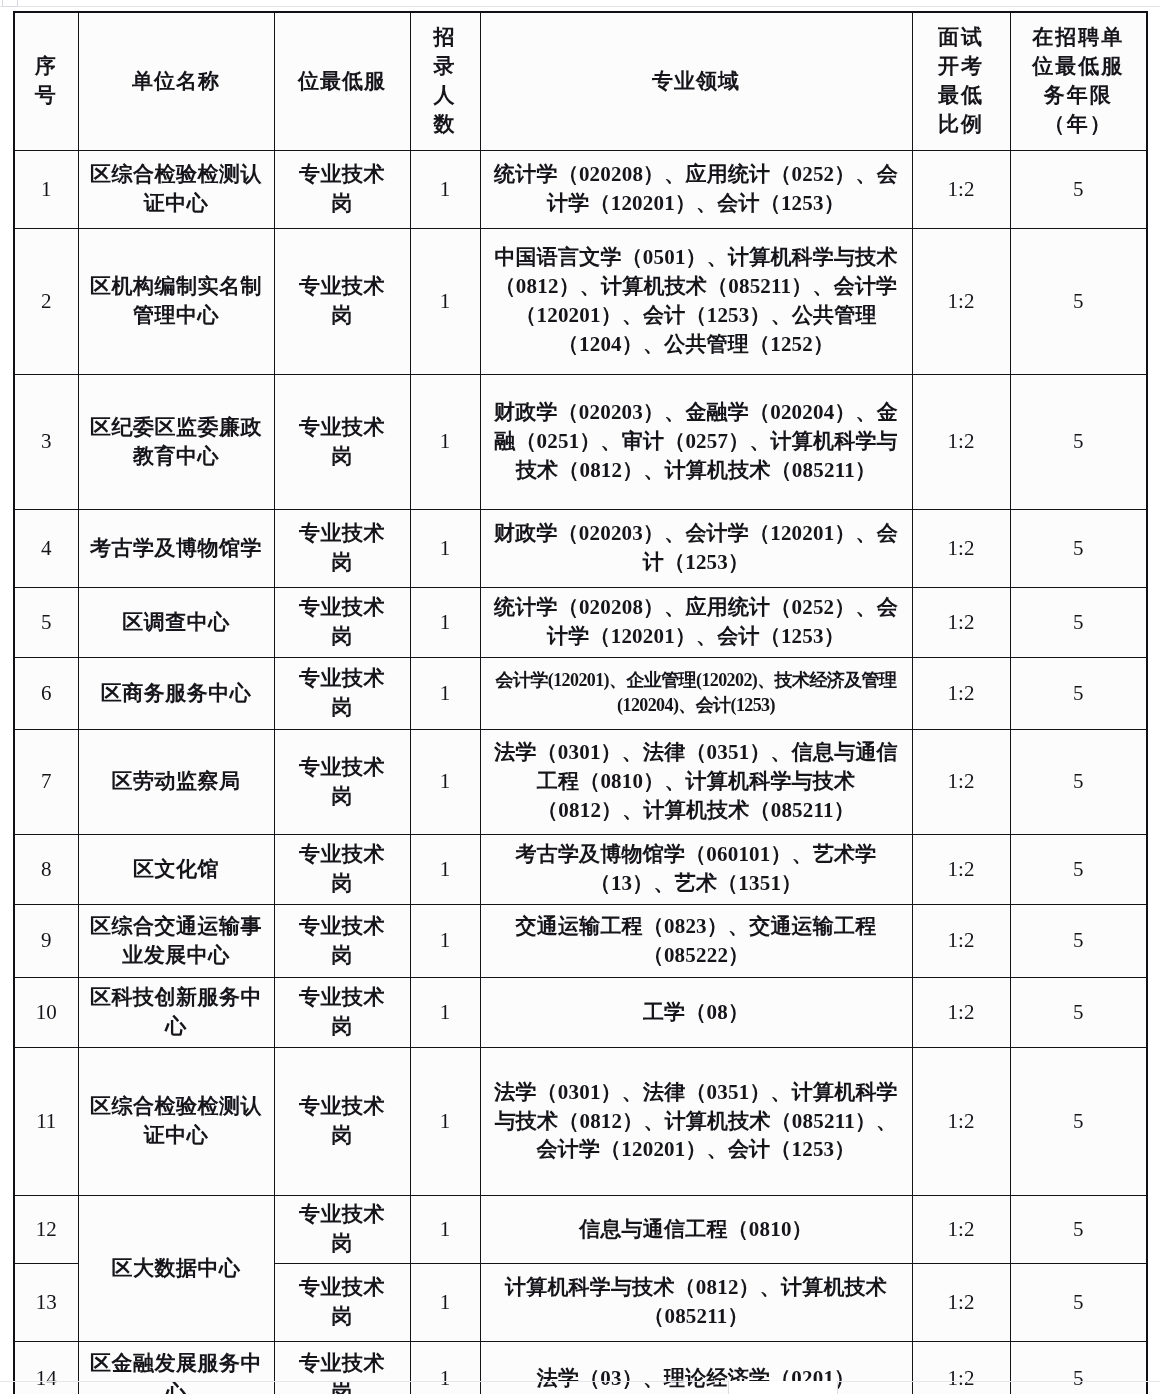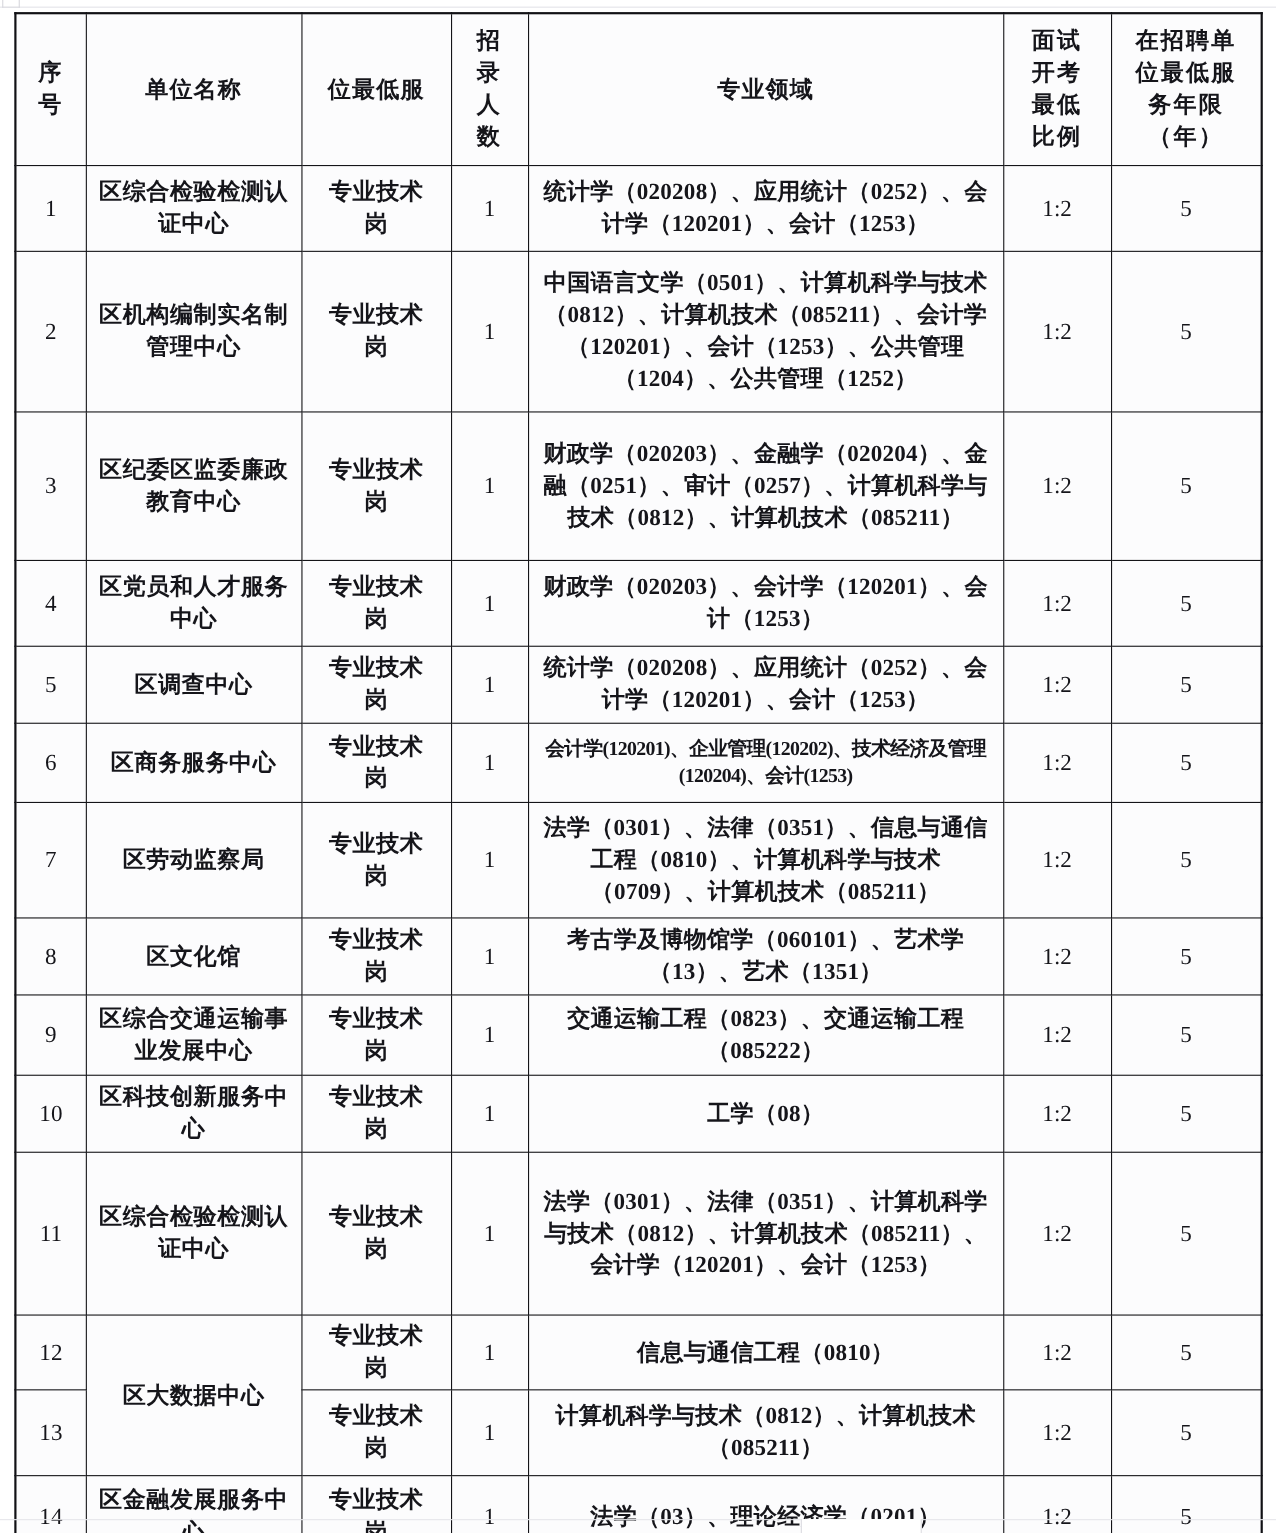--- a/index.html
+++ b/index.html
@@ -229,21 +229,21 @@
           <td class="unit">区纪委区监委廉政教育中心</td>
           <td class="post">专业技术
 岗</td>
           <td class="num">1</td>
           <td class="major">财政学（020203）、金融学（020204）、金融（0251）、审计（0257）、计算机科学与技术（0812）、计算机技术（085211）</td>
           <td class="ratio">1:2</td>
           <td class="years">5</td>
         </tr>
         <tr style="height: 78px;">
           <td class="idx">4</td>
-          <td class="unit">区党员和人才服务中心</td>
+          <td class="unit">考古学及博物馆学</td>
           <td class="post">专业技术
 岗</td>
           <td class="num">1</td>
           <td class="major">财政学（020203）、会计学（120201）、会计（1253）</td>
           <td class="ratio">1:2</td>
           <td class="years">5</td>
         </tr>
         <tr style="height: 70px;">
           <td class="idx">5</td>
           <td class="unit">区调查中心</td>
@@ -263,21 +263,21 @@
           <td class="major tight">会计学(120201)、企业管理(120202)、技术经济及管理(120204)、会计(1253)</td>
           <td class="ratio">1:2</td>
           <td class="years">5</td>
         </tr>
         <tr style="height: 105px;">
           <td class="idx">7</td>
           <td class="unit">区劳动监察局</td>
           <td class="post">专业技术
 岗</td>
           <td class="num">1</td>
-          <td class="major">法学（0301）、法律（0351）、信息与通信工程（0810）、计算机科学与技术（0709）、计算机技术（085211）</td>
+          <td class="major">法学（0301）、法律（0351）、信息与通信工程（0810）、计算机科学与技术（0812）、计算机技术（085211）</td>
           <td class="ratio">1:2</td>
           <td class="years">5</td>
         </tr>
         <tr style="height: 70px;">
           <td class="idx">8</td>
           <td class="unit">区文化馆</td>
           <td class="post">专业技术
 岗</td>
           <td class="num">1</td>
           <td class="major">考古学及博物馆学（060101）、艺术学（13）、艺术（1351）</td>

